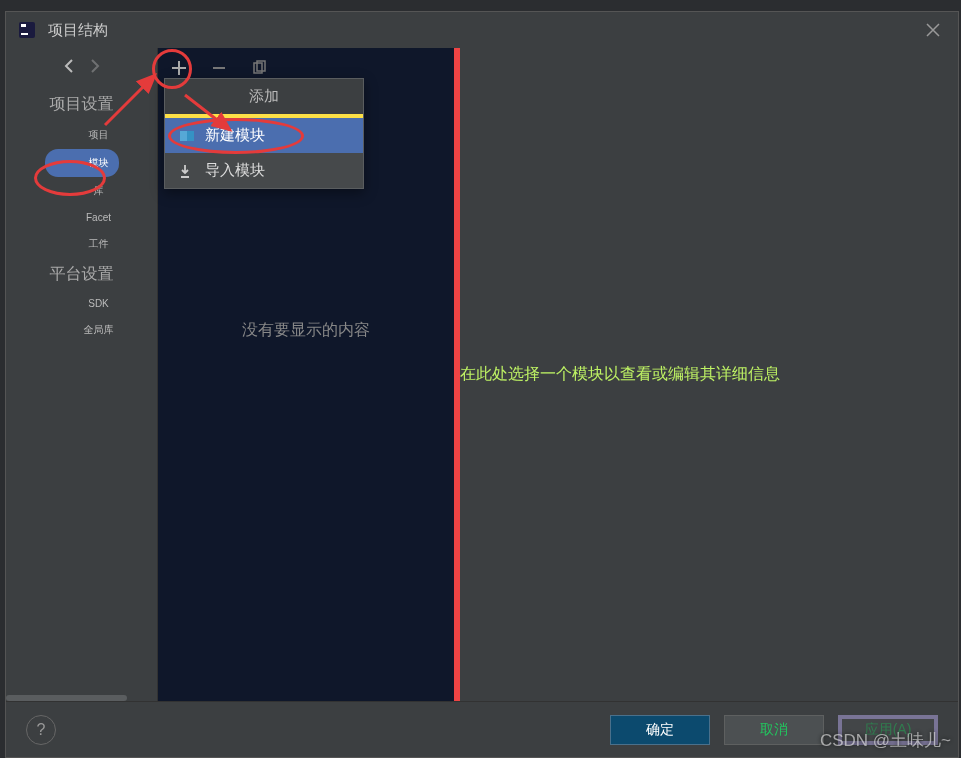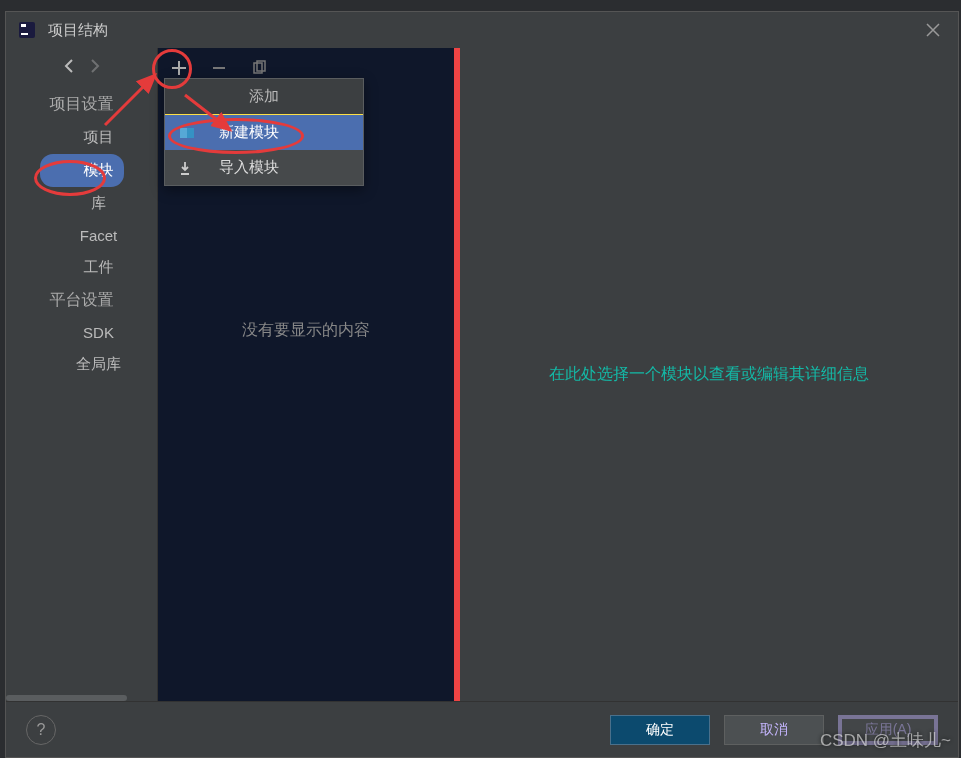--- a/index.html
+++ b/index.html
@@ -8,41 +8,41 @@
   .titlebar { height: 36px; display: flex; align-items: center; padding: 0 10px; background: #3c3f41; }
   .app-icon { width: 22px; height: 22px; margin-right: 10px; display: flex; align-items: center; justify-content: center; }
   .title { color: #ccc; font-size: 15px; flex: 1; }
   .close-btn { width: 30px; height: 30px; display:flex;align-items:center;justify-content:center;color:#999;font-size:18px; cursor:pointer;}
   .body { flex: 1; display: flex; overflow: hidden; }
   .sidebar { width: 152px; background: #3c3f41; border-right: 1px solid #323232; display:flex; flex-direction:column; position:relative;align-items:center;}
   .nav-row { display:flex; align-items:center; padding: 8px 10px; height:40px; }
   .nav-arrow { color:#888; cursor:pointer; width:24px; text-align:center; font-size:18px;}
   .nav-arrow.disabled { opacity:.4;}
   .section-header { color:#aaa; font-size:16px; padding: 6px 16px 6px 16px; }
-  .side-item { color:#bbb; font-size:15px; padding: 7px 10px 7px 44px; cursor:pointer; position:relative; }
+  .side-item { color:#bbb; font-size:10px; padding: 7px 10px 7px 44px; cursor:pointer; position:relative; }
   .side-item.selected { background:#4b6eaf; color:#fff;border-radius:13px; }
   .side-item.spaced { margin-top:18px; }
   .sidebar-scroll { position:absolute; bottom:0; left:0; width:80%; height:6px; background:#5a5d5f; border-radius:3px;}
   .midpanel { width: 302px; background:#0f172a; border-right:6px solid #ef4444; position:relative;}
   .toolbar { height:40px; display:flex; align-items:center; padding-left:12px; gap:22px; position:absolute; top:0; left:0; right:0; }
   .tb-icon { color:#888; cursor:pointer; width:18px; text-align:center; font-size:18px; display:flex;align-items:center;justify-content:center;}
   .tb-icon.plus { color:#aaa; font-size:20px; font-weight:bold;}
   .empty-text { position:absolute; top:272px; left:0; right:0; text-align:center; color:#888; font-size:16px;}
-  .mainpanel { flex:1; display:flex; align-items:center; justify-content:center; color:#14b8a6; font-size:16px;}
+  .mainpanel { flex:1; display:flex; align-items:center; color:#bef264; font-size:16px;}
   
   .popup { position:absolute; top:78px; left:164px; width:200px; background:#46494b; border:1px solid #5a5d5f; box-shadow:0 4px 12px rgba(0,0,0,.4); z-index:10;}
-  .popup-header { background:#3c3f41; color:#bbb; text-align:center; padding:8px 0; font-size:15px; border-bottom:1px solid #fde047;}
-  .popup-item { display:flex; align-items:center; gap:24px; padding:8px 14px; font-size:15px; cursor:pointer; color:#ddd;}
+  .popup-header { background:#3c3f41; color:#bbb; text-align:center; padding:8px 0; font-size:15px; border-bottom:4px solid #fde047;}
+  .popup-item { display:flex; align-items:center; gap:10px; padding:8px 14px; font-size:15px; cursor:pointer; color:#ddd;}
   .popup-item.selected { background:#4b6eaf; color:#fff;}
   .popup-icon { width:16px; height:16px; display:flex;align-items:center;justify-content:center;}
 
   .footer { height:56px; border-top:1px solid #323232; display:flex; align-items:center; padding:0 20px; gap:14px; background:#3c3f41;}
   .help-btn { width:30px; height:30px; border-radius:50%; border:1px solid #666; color:#999; display:flex;align-items:center;justify-content:center; font-size:16px; cursor:pointer;}
   .spacer { flex:1; }
-  .btn { height:30px; min-width:100px; padding:0 18px; border:1px solid #5e6060; background:#4c5052; color:#c4b5fd; font-size:14px; cursor:pointer; display:flex;align-items:center;justify-content:center;}
+  .btn { height:30px; min-width:100px; padding:0 18px; border:1px solid #5e6060; background:#4c5052; color:#22c55e; font-size:14px; cursor:pointer; display:flex;align-items:center;justify-content:center;}
   .btn.primary { background:#0c4a6e; border-color:#4a708b; color:#fff;}
   .btn.disabled { opacity:.45; border:4px solid #c4b5fd;}
   
   .annot { position:absolute; border:3px solid #e43b3b; border-radius:50%; pointer-events:none; z-index:20;}
   .annot-plus { top:49px; left:152px; width:40px; height:40px; }
   .annot-module { top:160px; left:34px; width:72px; height:36px; }
   .annot-newmod { top:118px; left:168px; width:136px; height:36px; }
   
   .arrow { position:absolute; z-index:19; }
   .watermark { position:absolute; right:10px; bottom:6px; color:#d0d0d0; font-size:17px; opacity:.7; text-shadow:0 0 4px #000;}

